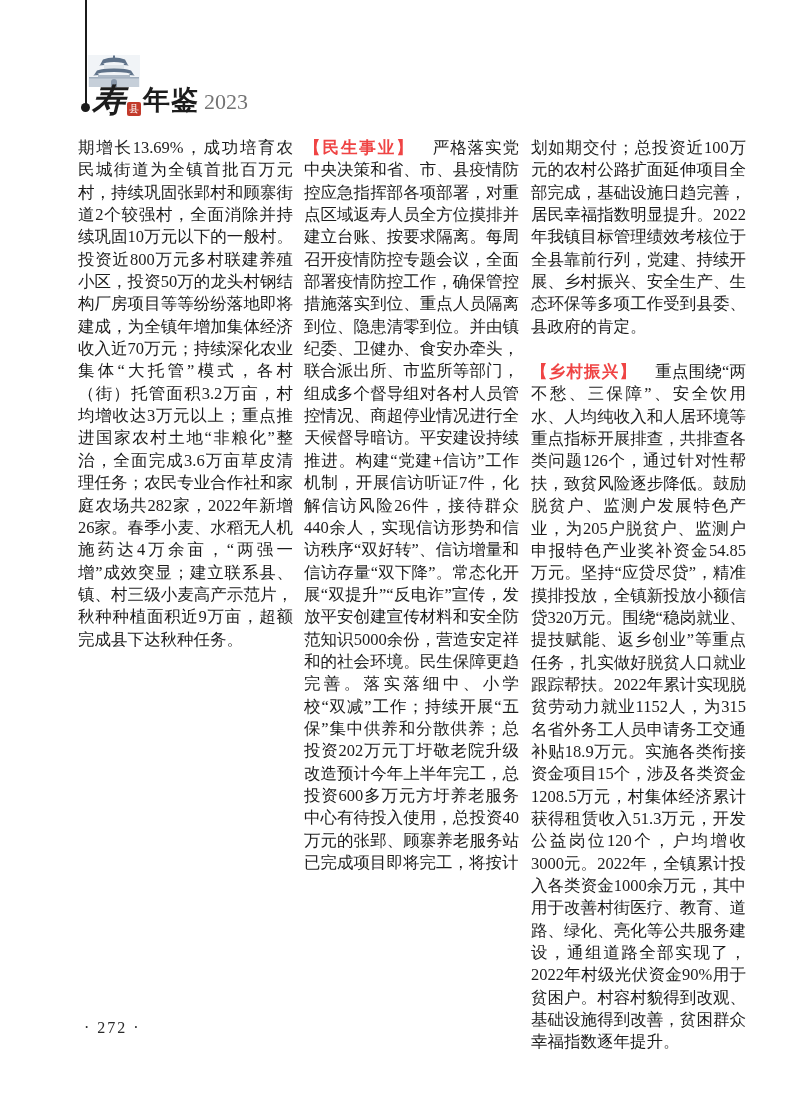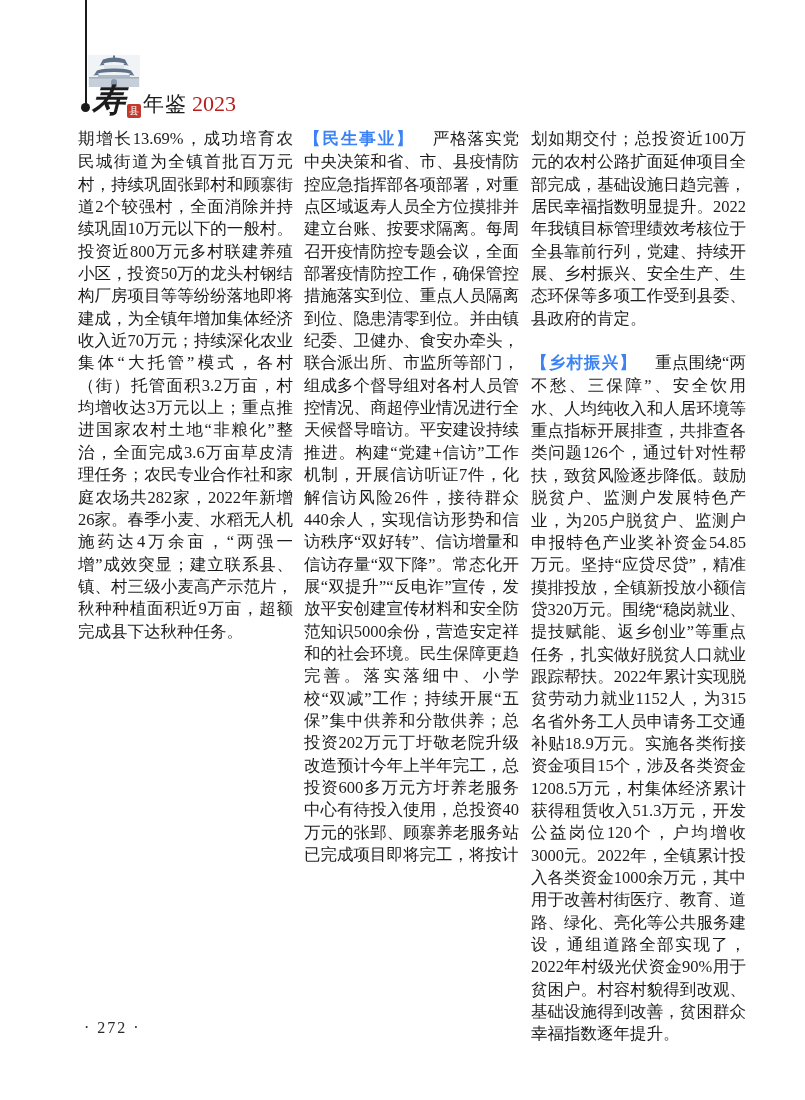--- a/index.html
+++ b/index.html
@@ -14,35 +14,35 @@
   
   .rule-v{position:absolute;left:85px;top:0;width:2px;height:107px;background:#1b1b1b;}
   .rule-dot{position:absolute;left:81px;top:103px;width:9px;height:9px;border-radius:50%;background:#1b1b1b;}
   .pavilion{position:absolute;left:88px;top:55px;width:52px;height:32px;}
   .masthead{position:absolute;left:92px;top:82px;height:36px;white-space:nowrap;}
   .shou{font-size:33px;font-weight:700;line-height:36px;vertical-align:bottom;font-style:italic;letter-spacing:-1px;}
   .seal{display:inline-block;width:14px;height:14px;background:#c23a2b;color:#ffffff;
         font-size:10px;line-height:14px;text-align:center;vertical-align:-2px;margin:0 2px 0 3px;
         font-family:"Liberation Sans","DejaVu Sans",sans-serif;border-radius:2px;}
   .seal i{font-style:normal;}
-  .nianjian{font-size:21px;font-weight:400;vertical-align:1px;letter-spacing:1px;}
-  .year{font-size:22px;color:#b91c1c;vertical-align:1px;margin-left:5px;font-family:Liberation Serif, serif;}
+  .nianjian{font-size:27px;font-weight:700;vertical-align:1px;letter-spacing:1px;}
+  .year{font-size:22px;color:#737373;vertical-align:1px;margin-left:5px;font-family:Liberation Serif, serif;}
   
   .col{
     position:absolute;top:124px;width:215px;height:880px;
     font-size:16.5px;line-height:22.34px;
     text-align:justify;
   }
   .col-1{left:78px;}
   .col-2{left:304px;}
   .col-3{left:531px;}
-  .seg{margin:4px 0 22px 0;}
+  .seg{margin:12px 0 22px 0;}
   .seg-heading{
-    color:#3b82f6;font-weight:700;
-    font-family:Liberation Mono, monospace;
+    color:#ef4444;font-weight:700;
+    font-family:Liberation Sans, sans-serif;
     letter-spacing:1px;
   }
   .seg-heading:not(:empty){margin-right:18px;}
   
   .page-number{
     position:absolute;left:84px;top:1019px;
     font-size:16px;letter-spacing:2px;color:#2a2a2a;
   }
 </style>
 </head>

